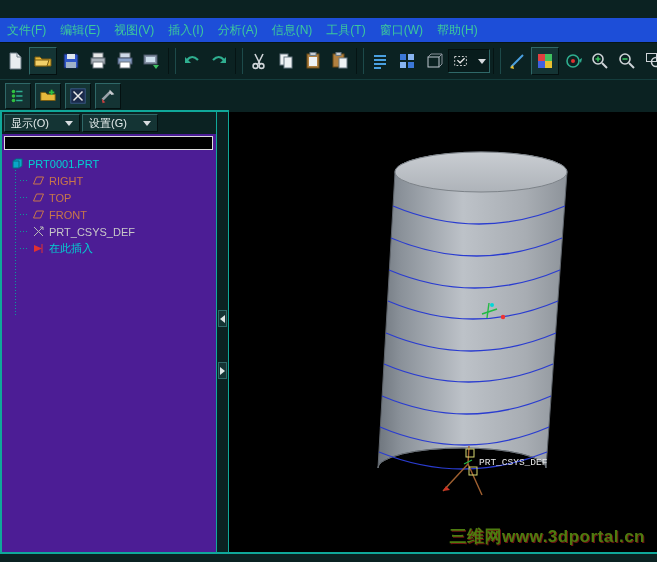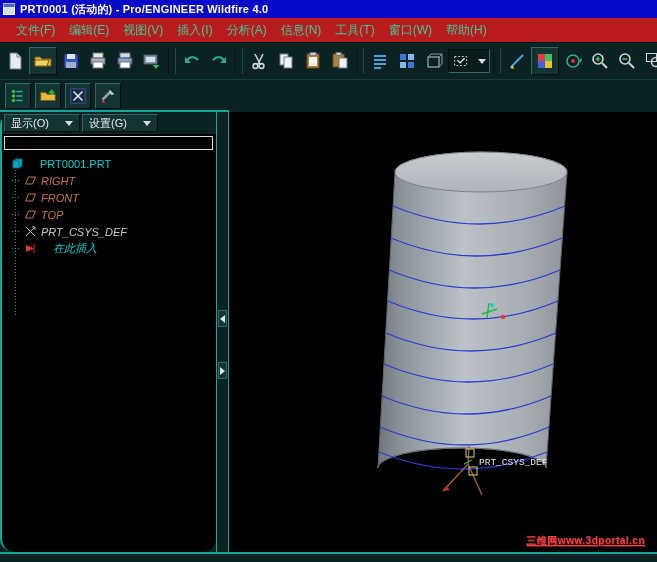--- a/index.html
+++ b/index.html
@@ -6,94 +6,87 @@
   .window{position:relative;width:657px;height:562px;background:#0b2222;overflow:hidden;
           font-family:"Liberation Sans",sans-serif;-webkit-font-smoothing:none;}
 
   
   .titlebar{position:absolute;left:0;top:0;width:657px;height:18px;background:#0909c8;
             display:flex;align-items:center;gap:5px;padding-left:3px;box-sizing:border-box;}
   .app-icon{width:12px;height:12px;flex:0 0 auto;display:block;}
   .title{color:#ffffff;font-size:11px;font-weight:bold;white-space:nowrap;letter-spacing:.2px;}
 
   
-  .menubar{position:absolute;left:0;top:18px;width:657px;height:25px;background:#b91c1c;
-           border-bottom:1px solid #061616;display:flex;align-items:center;padding-left:9px;box-sizing:border-box;}
+  .menubar{position:absolute;left:0;top:18px;width:657px;height:25px;background:#1d4ed8;
+           border-bottom:1px solid #061616;display:flex;align-items:center;padding-left:0;box-sizing:border-box;}
   .menu-item{color:#3cc89c;font-size:12px;padding:3px 7px;white-space:nowrap;cursor:default;}
 
   
   .toolbar{position:absolute;left:0;background:#0b2222;display:flex;align-items:center;box-sizing:border-box;}
   .toolbar1{top:43px;width:657px;height:37px;border-bottom:1px solid #143c3c;padding:0 2px;gap:1px;}
   .toolbar2{top:80px;width:657px;height:32px;padding-left:5px;gap:4px;}
   .tbtn{width:26px;height:26px;display:flex;align-items:center;justify-content:center;flex:0 0 auto;}
   .tbtn.raised,.toolbar2 .tbtn{background:#143434;border:1px solid;border-color:#2f6868 #041010 #041010 #2f6868;}
   .toolbar2 .tbtn{width:24px;height:24px;}
   .tsep{width:6px;height:26px;border-left:1px solid #051414;border-right:1px solid #1d4a4a;margin:0 2px;flex:0 0 auto;}
   .sel-filter{width:42px;height:24px;background:#081c1c;border:1px solid;border-color:#041010 #2f6868 #2f6868 #041010;
               display:flex;align-items:center;justify-content:space-between;padding:0 3px;box-sizing:border-box;flex:0 0 auto;}
   .dd-arrow{width:0;height:0;border-left:4px solid transparent;border-right:4px solid transparent;
             border-top:5px solid #d8dce0;display:inline-block;}
 
   
-  .tree-panel{position:absolute;left:0;top:112px;width:216px;height:440px;background:#000000;
-              border-left:2px solid #10a89a;box-sizing:border-box;border-radius:14px;}
+  .tree-panel{position:absolute;left:0;top:112px;width:216px;height:440px;background:#4c1d95;
+              border-left:2px solid #10a89a;box-sizing:border-box;}
   .topline{position:absolute;left:0;top:110px;width:229px;height:2px;background:#10a89a;}
   .tree-head{height:22px;background:#0b2222;display:flex;gap:2px;padding:2px 2px;box-sizing:border-box;}
   .nav-btn{height:18px;min-width:76px;background:#143434;border:1px solid;border-color:#2f6868 #041010 #041010 #2f6868;
            color:#e4ecec;font-size:11px;display:flex;align-items:center;justify-content:space-between;
            gap:6px;padding:0 6px;box-sizing:border-box;cursor:default;}
   .tree-filter{margin:2px 3px 2px 2px;height:12px;border:1px solid #dddddd;background:#000;}
   .tree-list{position:relative;padding-top:3px;font-size:11px;}
   .tree-row{height:17px;display:flex;align-items:center;gap:4px;position:relative;}
   .tree-row.root{padding-left:9px;}
-  .tree-row.child{padding-left:10px;font-style:italic;}
+  .tree-row.child{padding-left:18px;}
   .tree-row.gap{margin-top:12px;}
   .stub{width:8px;height:1px;flex:0 0 auto;
         background-image:repeating-linear-gradient(to right,#0a9a9a 0 1px,transparent 1px 3px);}
   .guide-v{position:absolute;left:13px;top:18px;height:146px;width:1px;
            background-image:repeating-linear-gradient(to bottom,#0a9a9a 0 1px,transparent 1px 3px);}
   .ticon{width:13px;height:13px;flex:0 0 auto;display:block;}
   .tlabel{white-space:nowrap;cursor:default;}
-  .c-cyan{color:#00d2d2;margin-left:12px;}
+  .c-cyan{color:#00d2d2;}
   .c-plane{color:#c8764a;}
   .c-gray{color:#c8c8c8;}
   .c-white{color:#e6e6e6;}
   .expand-box{position:absolute;left:3px;top:4px;width:9px;height:9px;display:block;}
 
   
   .sash{position:absolute;left:216px;top:112px;width:13px;height:440px;background:#0b2222;
         border-left:1px solid #10a89a;border-right:1px solid #10a89a;box-sizing:border-box;}
   .sash-tab{position:absolute;left:218px;width:9px;height:17px;background:#143434;
             border:1px solid #2f6868;display:flex;align-items:center;justify-content:center;box-sizing:border-box;}
   .sash-tab.t1{top:310px;}
   .sash-tab.t2{top:362px;}
   .tri-left{width:0;height:0;border-top:4px solid transparent;border-bottom:4px solid transparent;border-right:5px solid #dfe8e8;}
   .tri-right{width:0;height:0;border-top:4px solid transparent;border-bottom:4px solid transparent;border-left:5px solid #dfe8e8;}
 
   
   .graphics{position:absolute;left:229px;top:112px;width:428px;height:440px;background:#000;overflow:hidden;}
-  .watermark{position:absolute;right:12px;bottom:4px;color:#ef4444;font-size:10px;font-weight:bold;
-             letter-spacing:.5px;text-shadow:1px 1px 0 #6e1212;white-space:nowrap;text-decoration:underline;}
+  .watermark{position:absolute;right:12px;bottom:4px;color:#4d7c0f;font-size:17px;font-weight:bold;
+             letter-spacing:.5px;text-shadow:1px 1px 0 #6e1212;white-space:nowrap;}
 
   
   .statusbar{position:absolute;left:0;top:552px;width:657px;height:10px;background:#0b2222;
              border-top:2px solid #10a89a;box-sizing:border-box;}
 </style>
 </head>
 <body>
 
 <div class="window">
 
-  <div class="titlebar">
-    <svg class="app-icon" viewBox="0 0 12 12">
-      <rect x="0.5" y="0.5" width="11" height="11" fill="#d8e0e8" stroke="#ffffff"></rect>
-      <rect x="0.5" y="0.5" width="11" height="3.5" fill="#4868c8"></rect>
-    </svg>
-    <span class="title">PRT0001 (活动的) - Pro/ENGINEER Wildfire 4.0</span>
-  </div>
 
   <div class="menubar">
     <span class="menu-item">文件(F)</span>
     <span class="menu-item">编辑(E)</span>
     <span class="menu-item">视图(V)</span>
     <span class="menu-item">插入(I)</span>
     <span class="menu-item">分析(A)</span>
     <span class="menu-item">信息(N)</span>
     <span class="menu-item">工具(T)</span>
     <span class="menu-item">窗口(W)</span>
@@ -317,29 +310,29 @@
           <path d="M1.5 10L4.5 3h7L8.5 10z" fill="none" stroke="#c8764a"></path>
         </svg>
         <span class="tlabel c-plane">RIGHT</span>
       </div>
 
       <div class="tree-row child">
         <span class="stub"></span>
         <svg class="ticon" viewBox="0 0 13 13">
           <path d="M1.5 10L4.5 3h7L8.5 10z" fill="none" stroke="#c8764a"></path>
         </svg>
-        <span class="tlabel c-plane">FRONT</span>
+        <span class="tlabel c-plane">TOP</span>
       </div>
 
       <div class="tree-row child">
         <span class="stub"></span>
         <svg class="ticon" viewBox="0 0 13 13">
           <path d="M1.5 10L4.5 3h7L8.5 10z" fill="none" stroke="#c8764a"></path>
         </svg>
-        <span class="tlabel c-plane">TOP</span>
+        <span class="tlabel c-plane">FRONT</span>
       </div>
 
       <div class="tree-row child">
         <span class="stub"></span>
         <svg class="ticon" viewBox="0 0 13 13">
           <path d="M2 11L11 2M2 2l9 9" stroke="#b8b8b8"></path>
             <path d="M11 2l-3 0M11 2v3" stroke="#b8b8b8"></path>
         </svg>
         <span class="tlabel c-gray">PRT_CSYS_DEF</span>
       </div>

